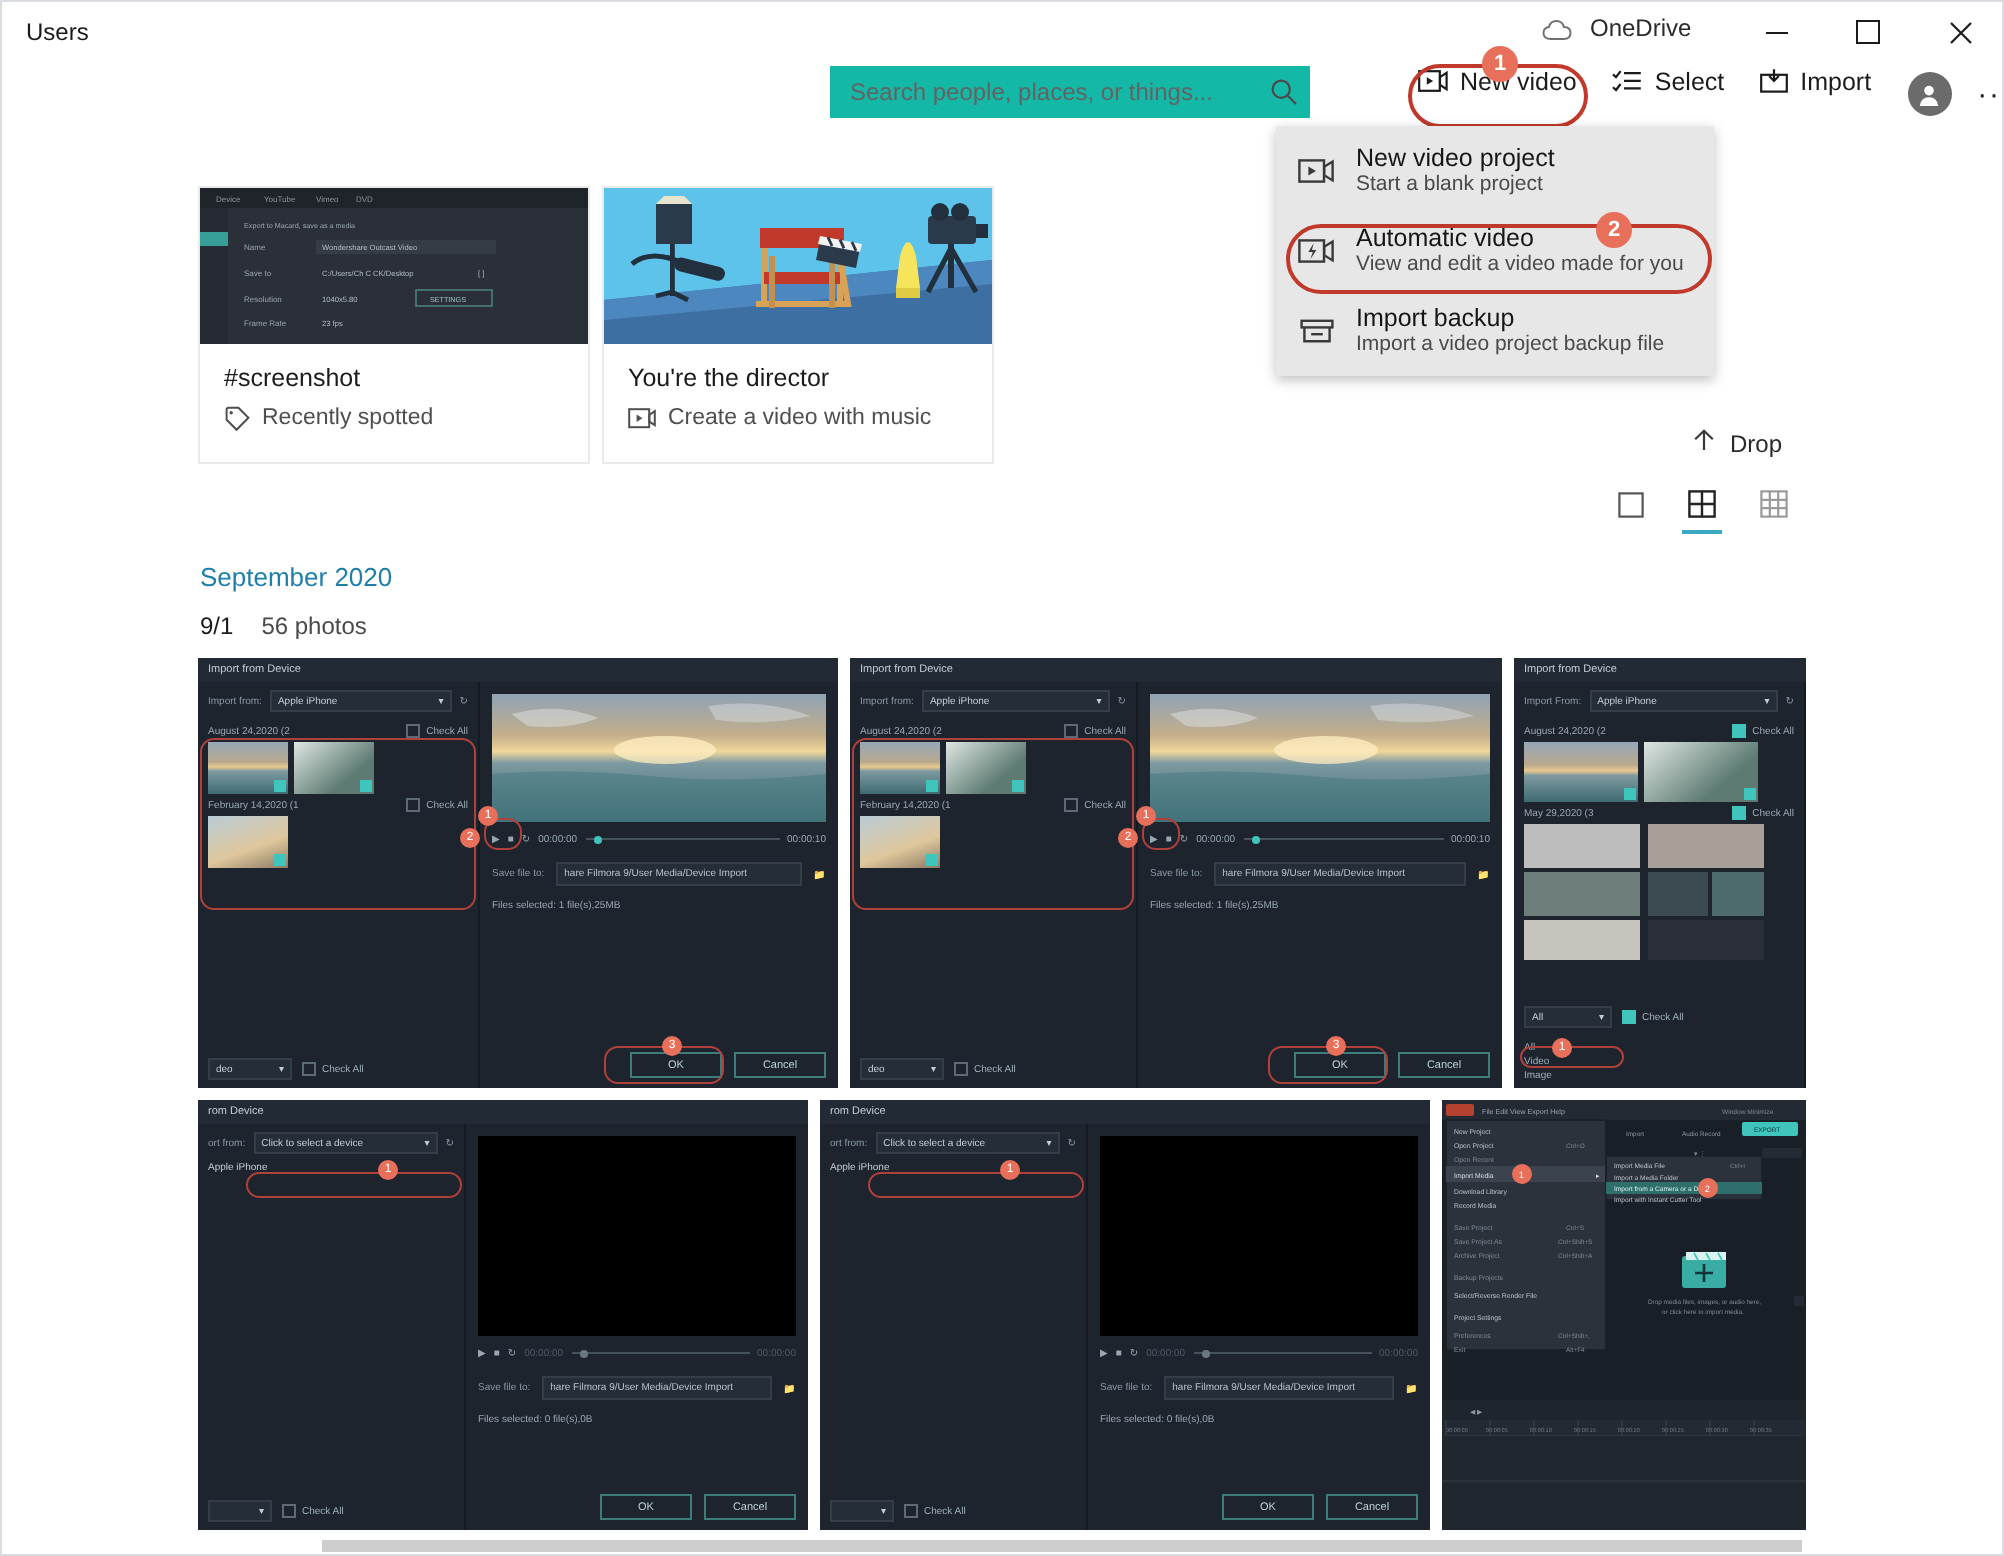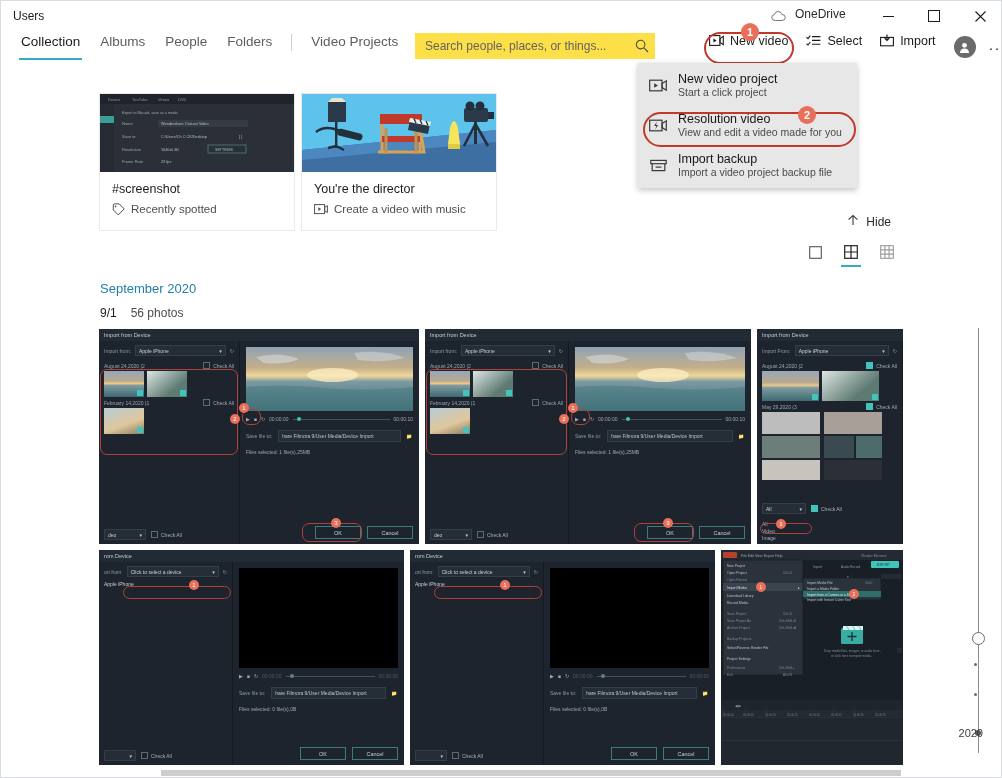--- a/index.html
+++ b/index.html
@@ -67,21 +67,21 @@
     height: 2px; background: #3aa9c4;
   }
   .tabsep {
     width: 1px; height: 17px; background: #cfcfcf;
     margin: 3px 9px 0 9px;
   }
 
   .searchbox {
     position: absolute; left: 414px; top: 2px;
     width: 240px; height: 26px;
-    background: #fde047;
+    background: #14b8a6;
     display: flex; align-items: center;
   }
   .searchbox input {
     border: 0; outline: 0; background: transparent;
     flex: 1; padding: 0 8px 0 10px;
     font-family: "Liberation Sans", sans-serif;
     font-size: 12px; color: #3c3c3c;
   }
   .searchbox input::placeholder { color: #636363; }
   .search-ico { width: 26px; display:flex; align-items:center; justify-content:center; }
@@ -267,28 +267,20 @@
       <div class="winbtn close">
         <svg width="11" height="11" viewBox="0 0 11 11">
           <path d="M0.5 0.5 L10.5 10.5 M10.5 0.5 L0.5 10.5" stroke="currentColor" stroke-width="1.1" fill="none"></path>
         </svg>
       </div>
     </div>
   </div>
 
   <div class="cmdbar">
 
-    <div class="tabs">
-      <div class="tab active">Collection</div>
-      <div class="tab">Albums</div>
-      <div class="tab">People</div>
-      <div class="tab">Folders</div>
-      <div class="tabsep"></div>
-      <div class="tab">Video Projects</div>
-    </div>
 
     <div class="searchbox">
       <input type="text" placeholder="Search people, places, or things..." style="">
       <span class="search-ico">
         <svg width="14" height="14" viewBox="0 0 14 14">
           <circle cx="5.6" cy="5.6" r="4.3" fill="none" stroke="#4a4a4a" stroke-width="1.1"></circle>
           <path d="M8.9 8.9 L13 13" stroke="#4a4a4a" stroke-width="1.1" fill="none"></path>
         </svg>
       </span>
     </div>
@@ -345,34 +337,34 @@
     <div class="menu-item">
       <span class="menu-ico">
         <svg width="18" height="15" viewBox="0 0 18 15">
           <rect x="0.7" y="2.2" width="12.3" height="10.6" fill="none" stroke="#3a3a3a" stroke-width="1.2"></rect>
           <path d="M13.1 5.4 L17.3 2.8 L17.3 12.2 L13.1 9.6 Z" fill="none" stroke="#3a3a3a" stroke-width="1.2"></path>
           <path d="M5.2 5.2 L9 7.5 L5.2 9.8 Z" fill="#3a3a3a"></path>
         </svg>
       </span>
       <span class="menu-text">
         <span class="menu-title">New video project</span>
-        <span class="menu-sub">Start a click project</span>
+        <span class="menu-sub">Start a blank project</span>
       </span>
     </div>
 
     <div class="menu-item">
       <span class="menu-ico">
         <svg width="18" height="15" viewBox="0 0 18 15">
           <rect x="0.7" y="2.2" width="12.3" height="10.6" fill="none" stroke="#3a3a3a" stroke-width="1.2"></rect>
           <path d="M13.1 5.4 L17.3 2.8 L17.3 12.2 L13.1 9.6 Z" fill="none" stroke="#3a3a3a" stroke-width="1.2"></path>
           <path d="M7.8 3.6 L5.2 8 L7.4 8 L6.2 11.6 L9.2 7 L7 7 Z" fill="#3a3a3a"></path>
         </svg>
       </span>
       <span class="menu-text">
-        <span class="menu-title">Resolution video</span>
+        <span class="menu-title">Automatic video</span>
         <span class="menu-sub">View and edit a video made for you</span>
       </span>
     </div>
 
     <div class="menu-item">
       <span class="menu-ico">
         <svg width="17" height="15" viewBox="0 0 17 15">
           <rect x="0.8" y="2.4" width="15.4" height="3.3" fill="none" stroke="#3a3a3a" stroke-width="1.2"></rect>
           <path d="M2.2 5.7 L2.2 12.6 L14.8 12.6 L14.8 5.7" fill="none" stroke="#3a3a3a" stroke-width="1.2"></path>
           <path d="M5.6 9.1 H11.4" stroke="#3a3a3a" stroke-width="1.2"></path>
@@ -482,21 +474,21 @@
       </div>
     </div>
   </div>
 
   <div class="hide-row">
     <span>
       <svg width="12" height="12" viewBox="0 0 12 12">
         <path d="M1.6 5.6 L6 1.4 L10.4 5.6 M6 1.8 L6 11" stroke="#3a3a3a" stroke-width="1.1" fill="none"></path>
       </svg>
     </span>
-    <span>Hide</span>
+    <span>Drop</span>
   </div>
 
   <div class="view-row">
     <div class="view-btn">
       <svg width="13" height="13" viewBox="0 0 13 13">
         <rect x="0.7" y="0.7" width="11.6" height="11.6" fill="none" stroke="#555" stroke-width="1.1"></rect>
       </svg>
     </div>
     <div class="view-btn active">
       <svg width="14" height="14" viewBox="0 0 14 14">
@@ -988,26 +980,18 @@
             <circle cx="40" cy="37" r="5" fill="#e8705a"></circle>
             <text x="38.4" y="39" font-size="4.6" fill="#ffffff" font-family="Liberation Sans">1</text>
             <circle cx="133" cy="44" r="5" fill="#e8705a"></circle>
             <text x="131.4" y="46" font-size="4.6" fill="#ffffff" font-family="Liberation Sans">2</text>
           </svg>
         </div>
       </div>
     </div>
   </div>
 
-  <div class="timeline">
-    <div class="tl-line"></div>
-    <div class="tl-handle"></div>
-    <div class="tl-dot" style="left:19px; bottom:100px; width:3px; height:3px;"></div>
-    <div class="tl-dot" style="left:19px; bottom:70px; width:3px; height:3px;"></div>
-    <div class="tl-yeardot"></div>
-    <div class="tl-year">2020</div>
-  </div>
 
   <div class="hscroll">
     <div class="hscroll-thumb" style="width:740px;"></div>
   </div>
 
 </div>
 
 </body></html>

